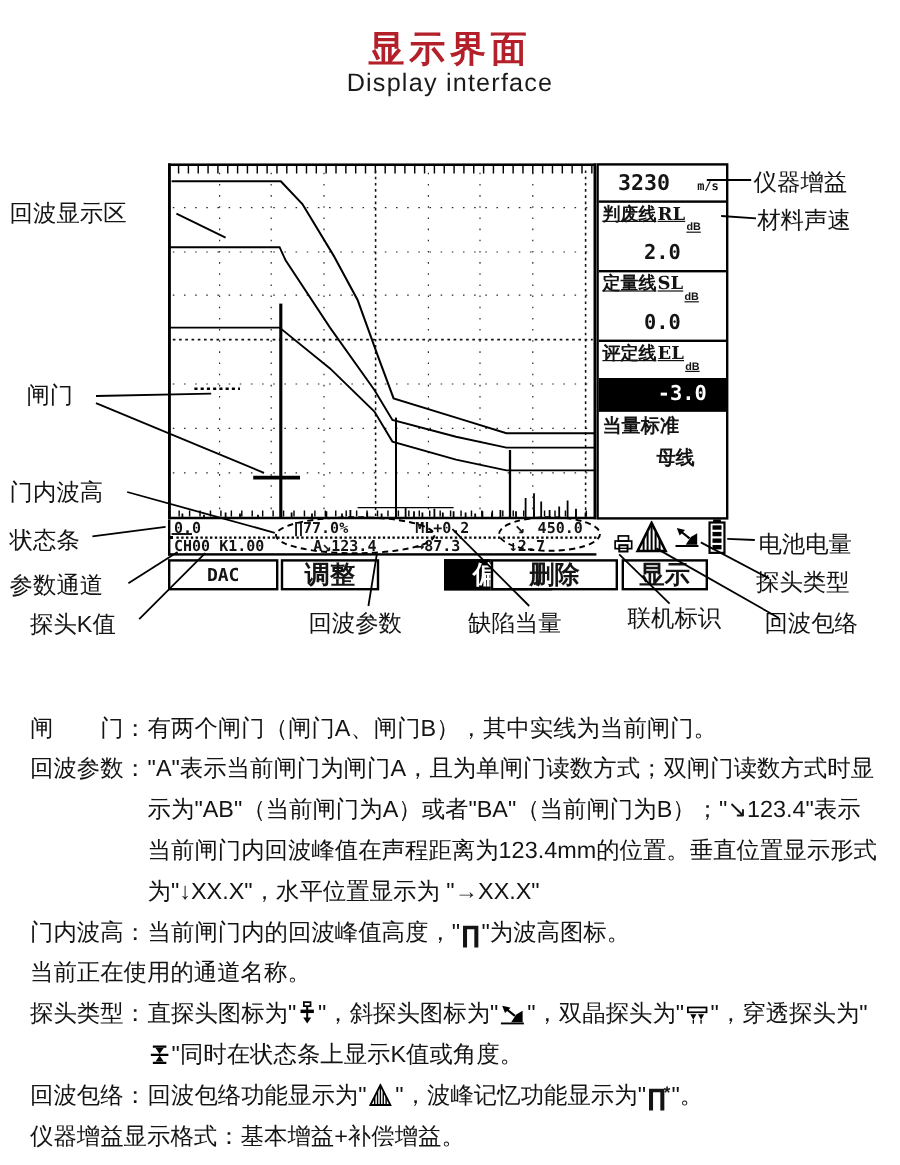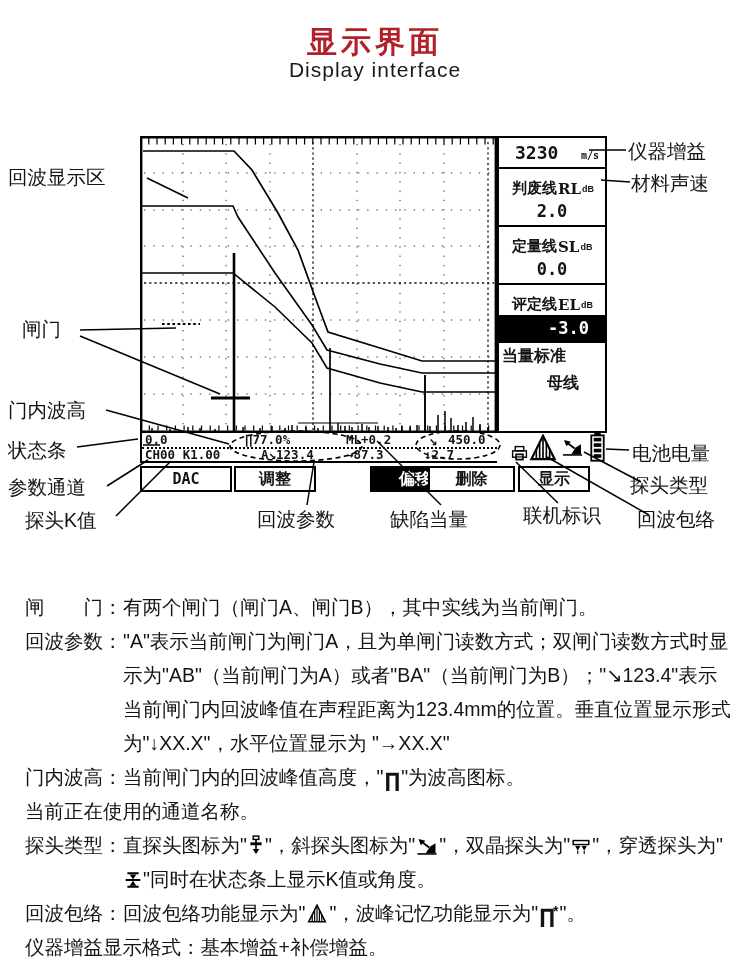--- a/index.html
+++ b/index.html
@@ -16,40 +16,40 @@
   .prow{box-sizing:border-box;overflow:hidden;}
   .bline{border-bottom:2px solid #000;}
   .gainrow{height:29px;display:flex;align-items:center;padding-left:9px;
            font-family:"DejaVu Sans Mono",monospace;}
   .gmain{font-size:18px;font-weight:800;}
   .gcomp{font-size:11px;font-weight:800;margin-left:5px;margin-top:3px;}
   .velrow{height:31px;display:flex;align-items:center;justify-content:space-between;
           padding:0 6px 0 16px;font-family:"DejaVu Sans Mono",monospace;}
   .vmain{font-size:18px;font-weight:800;}
   .vunit{font-size:10px;font-weight:800;margin-top:6px;}
-  .lblrow{height:29px;display:flex;align-items:flex-end;padding-left:13px;font-size:15px;
-          letter-spacing:0px;white-space:nowrap;}
+  .lblrow{height:29px;display:flex;align-items:flex-start;padding-left:3px;font-size:15px;
+          letter-spacing:0px;white-space:nowrap;text-decoration:underline;}
   .lblrow .latin{font-family:"DejaVu Serif",serif;font-weight:800;font-size:15px;margin-left:1px;}
   .lblrow .db{font-size:9px;font-weight:800;align-self:flex-end;margin:0 0 4px 1px;}
   .valrow{height:29px;text-align:center;font-size:17px;font-weight:800;
           font-family:"DejaVu Sans Mono",monospace;line-height:27px;}
   .valrow.inv{background:#000;color:#fff;text-align:right;padding-right:16px;height:28px;
               line-height:26px;margin-top:1px;box-sizing:border-box;}
   .eqlbl{height:26px;font-size:16px;line-height:25px;padding-left:3px;}
   .eqval{height:30px;font-size:16px;line-height:27px;text-align:center;padding-left:22px;}
   
   .status{position:absolute;left:140px;top:433px;width:357px;height:30px;z-index:2;
           border-left:2px solid #000;border-bottom:2px solid #000;box-sizing:border-box;
           font-family:"DejaVu Sans Mono",monospace;font-weight:700;font-size:12.5px;}
   .status .dot{position:absolute;left:0;top:14px;width:100%;border-top:2px dotted #000;}
   .status span{position:absolute;white-space:nowrap;}
   .r1{top:-1px;} .r2{top:14px;}
   
   .mbtn{position:absolute;top:466px;height:26px;border:2px solid #000;box-sizing:border-box;
-        display:flex;align-items:center;justify-content:center;font-weight:800;font-size:16px;
+        display:flex;align-items:center;justify-content:center;font-weight:800;font-size:21px;
         background:#fff;z-index:2;}
   .mbtn.active{background:#000;color:#fff;margin-left:43px;}
   .mbtn.latin{font-family:"DejaVu Sans Mono",monospace;font-size:15px;}
   
   .sic{position:absolute;z-index:3;line-height:0;}
   
   .lbl{position:absolute;font-size:19.5px;white-space:nowrap;z-index:4;color:#141414;}
   
   .overlay{position:absolute;left:0;top:0;width:750px;height:971px;z-index:6;pointer-events:none;}
   
@@ -167,21 +167,21 @@
         <rect x="1.2" y="3.2" width="11.6" height="23.6" fill="none" stroke="#000" stroke-width="1.7"></rect>
         <rect x="3.5" y="5.4" width="7" height="3.4" fill="#000"></rect>
         <rect x="3.5" y="10.5" width="7" height="3.4" fill="#000"></rect>
         <rect x="3.5" y="15.6" width="7" height="3.4" fill="#000"></rect>
         <rect x="3.5" y="20.7" width="7" height="3.4" fill="#000"></rect>
       </svg></span>
 
   <div class="mbtn latin" style="left:140px;width:92px">DAC</div>
   <div class="mbtn" style="left:234px;width:82px">调整</div>
   <div class="mbtn active" style="left:327px;width:90px">偏移</div>
-  <div class="mbtn" style="left:428px;width:87px">删除</div>
+  <div class="mbtn" style="left:409px;width:106px">删除</div>
   <div class="mbtn" style="left:518px;width:72px">显示</div>
 
   <div class="lbl" style="left:8px;top:164px">回波显示区</div>
   <div class="lbl" style="left:22px;top:316px">闸门</div>
   <div class="lbl" style="left:8px;top:397px">门内波高</div>
   <div class="lbl" style="left:8px;top:437px">状态条</div>
   <div class="lbl" style="left:8px;top:474px">参数通道</div>
   <div class="lbl" style="left:25px;top:507px">探头K值</div>
   <div class="lbl" style="left:257px;top:506px">回波参数</div>
   <div class="lbl" style="left:390px;top:506px">缺陷当量</div>

